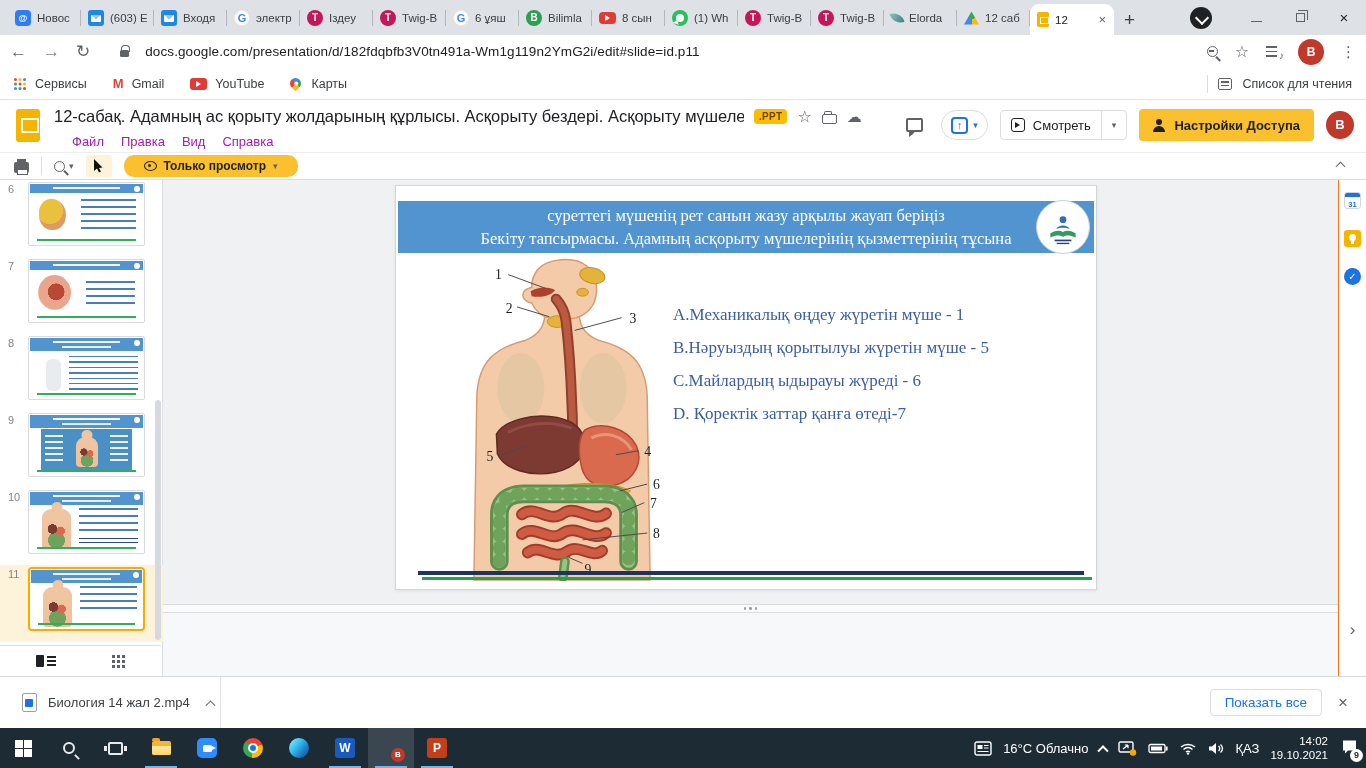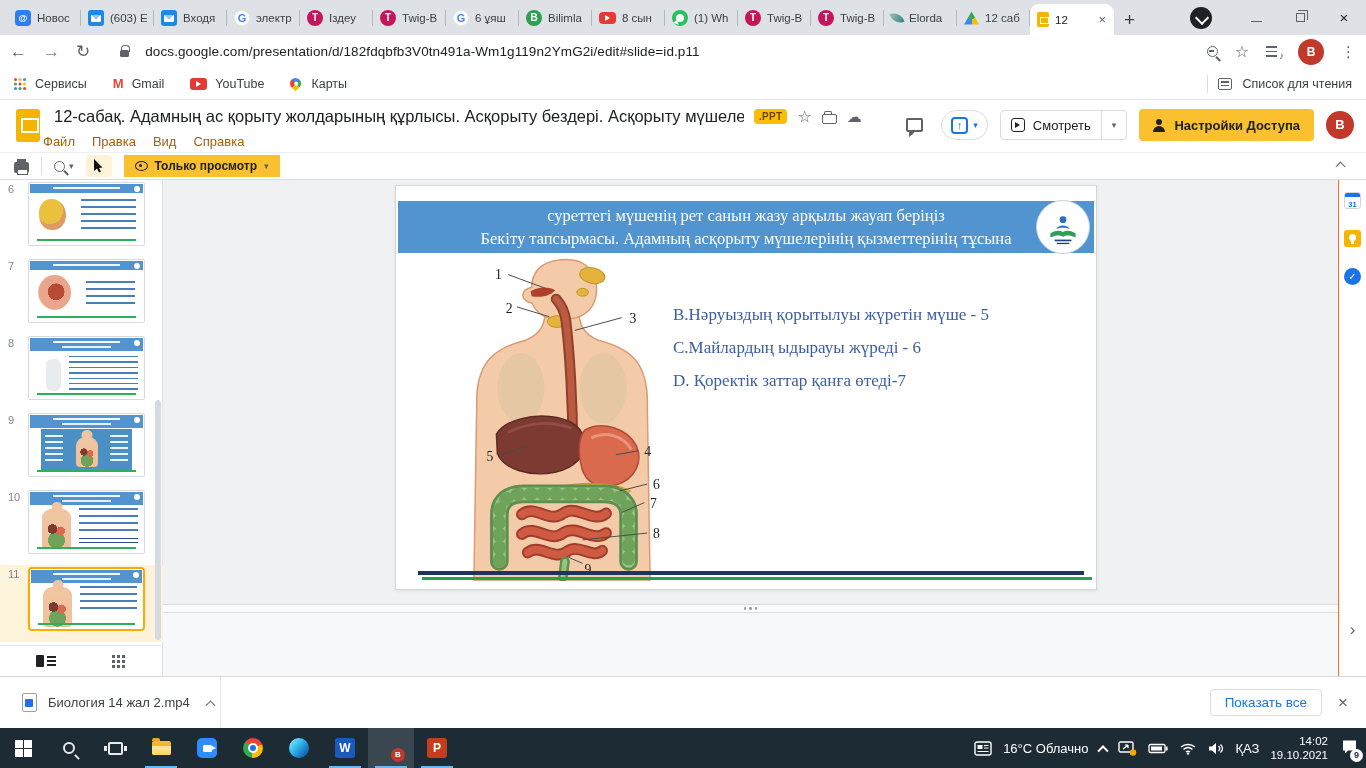--- a/index.html
+++ b/index.html
@@ -77,21 +77,21 @@
   .apphead{position:absolute;top:100px;left:0;right:0;height:52px;background:#fff}
   .gslides-ico{position:absolute;left:16px;top:9px;width:24px;height:33px;background:#f4b400;border-radius:3px}
   .gslides-ico::after{content:"";position:absolute;left:5px;top:9px;width:14px;height:11px;border:2px solid #fff;border-radius:1px}
   .titlerow{position:absolute;left:54px;top:7px;display:flex;align-items:center;gap:10px}
   .doc-title{font-size:16.5px;color:#202124;white-space:nowrap;max-width:690px;overflow:hidden}
   .badge{background:#fbbc04;color:#6b4500;font-weight:bold;font-size:10px;padding:2px 5px;border-radius:4px;letter-spacing:.3px}
   .hic{color:#5f6368}
   .fmove{width:15px;height:10px;border:1.5px solid #5f6368;border-radius:2px;position:relative;margin-top:4px}
   .fmove::before{content:"";position:absolute;top:-4px;left:1px;width:6px;height:3px;border:1.5px solid #5f6368;border-bottom:none;border-radius:2px 2px 0 0}
   .cloudg{font-size:15px;line-height:1;color:#5f6368}
-  .menus{position:absolute;left:43px;bottom:3px;display:flex;gap:17px;font-size:13px;color:#a16207}
+  .menus{position:absolute;left:72px;bottom:3px;display:flex;gap:17px;font-size:13px;color:#a21caf}
   .hright{position:absolute;right:12px;top:9px;display:flex;align-items:center;gap:12px}
   .cmt{width:17px;height:14px;border:2px solid #5f6368;border-radius:2px;position:relative;margin-right:6px}
   .cmt::after{content:"";position:absolute;left:1px;bottom:-7px;border:3px solid transparent;border-top:4px solid #5f6368;border-left:4px solid #5f6368}
   .prespill{display:flex;align-items:center;gap:5px;border:1px solid #dadce0;border-radius:16px;height:30px;padding:0 9px}
   .presico{width:17px;height:17px;border:2px solid #1a73e8;border-radius:4px;color:#1a73e8;display:flex;align-items:center;justify-content:center;font-size:11px;font-weight:bold}
   .caret{font-size:9px;color:#5f6368;line-height:1}
   .caret.blue{color:#1a73e8}
   .watch{border:1px solid #dadce0;border-radius:4px;height:30px;display:flex;align-items:center;padding:0 10px;gap:8px;font-size:13px;color:#202124}
   .watch .wico{width:14px;height:14px;border:1.8px solid #202124;border-radius:3px;display:flex;align-items:center;justify-content:center}
   .watch .wico::after{content:"";border-left:5px solid #202124;border-top:3px solid transparent;border-bottom:3px solid transparent}
@@ -103,21 +103,21 @@
   .av28{width:28px;height:28px;border-radius:50%;background:#c0392b;color:#fff;font-weight:bold;font-size:13px;line-height:28px;text-align:center}
 
   
   .apptools{position:absolute;top:152px;left:0;right:0;height:28px;background:#fff;border-top:1px solid #eceef0;border-bottom:1px solid #dadce0;display:flex;align-items:center;padding:0 14px;gap:12px}
   .printi{width:15px;height:11px;position:relative;background:#5f6368;border-radius:2px;margin-top:2px}
   .printi::before{content:"";position:absolute;left:3px;top:-3px;width:9px;height:3px;background:#5f6368}
   .printi::after{content:"";position:absolute;left:3px;bottom:-2px;width:9px;height:4px;background:#fff;border:1px solid #5f6368}
   .tsep{width:1px;height:18px;background:#dadce0}
   .zgroup{display:flex;align-items:center;gap:4px}
   .curchip{width:26px;height:22px;background:#fdf3d8;border-radius:3px;display:flex;align-items:center;justify-content:center}
-  .viewpill{background:#fbc02d;border-radius:0;height:22px;display:flex;align-items:center;gap:7px;padding:0 11px;font-size:12px;color:#202124;font-weight:600}
+  .viewpill{background:#fbc02d;border-radius:10px;height:22px;display:flex;align-items:center;gap:7px;padding:0 20px;font-size:12px;color:#202124;font-weight:600}
   .eye{width:13px;height:10px;border:1.6px solid #202124;border-radius:50%;position:relative}
   .eye::after{content:"";position:absolute;left:3.2px;top:2.2px;width:3.2px;height:3.2px;border-radius:50%;background:#202124}
   .chevup{width:7px;height:7px;border-left:1.7px solid #5f6368;border-top:1.7px solid #5f6368;transform:rotate(45deg);margin-left:auto;margin-right:8px}
 
   
   .work{position:absolute;top:180px;left:0;right:0;height:496px}
   .filmstrip{position:absolute;left:0;top:0;bottom:0;width:163px;background:#fff;border-right:1px solid #dce0e3}
   .throw{position:absolute;left:0;width:163px;height:77px}
   .throw.sel{background:#fdf3da}
   .thnum{position:absolute;left:8px;top:3px;font-size:11px;color:#80868b}
@@ -569,20 +569,21 @@
             <text x="209" y="204">4</text>
             <text x="55" y="209" text-anchor="end">5</text>
             <text x="218" y="238">6</text>
             <text x="215" y="257">7</text>
             <text x="218" y="288">8</text>
             <text x="148" y="325">9</text>
           </g>
         </svg>
 
         <div class="answers">
+          <div>A.Механикалық өңдеу жүретін мүше - 1</div>
           <div>B.Нәруыздың қорытылуы жүретін мүше - 5</div>
           <div>C.Майлардың ыдырауы жүреді - 6</div>
           <div>D. Қоректік заттар қанға өтеді-7</div>
         </div>
 
         <span class="sl-navy"></span>
         <span class="sl-green"></span>
       </div>
 
       <div class="splitter">

